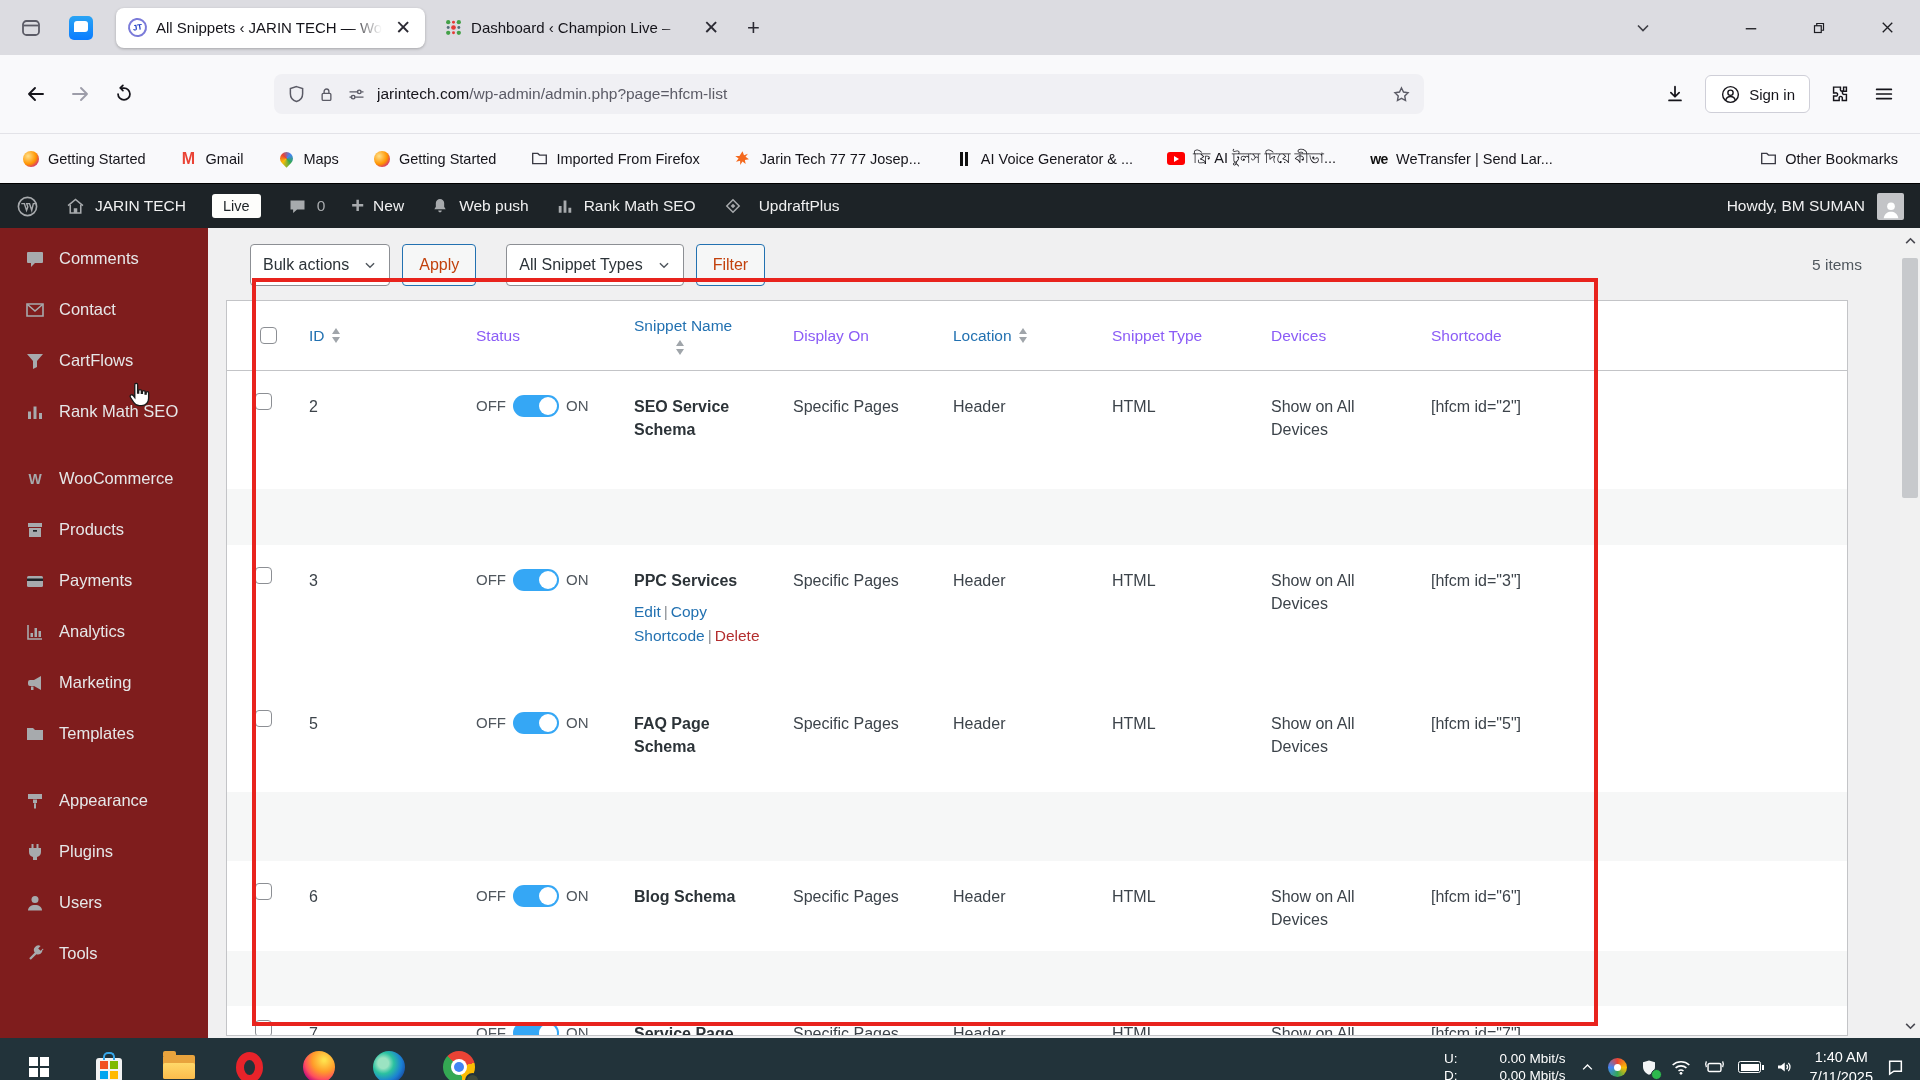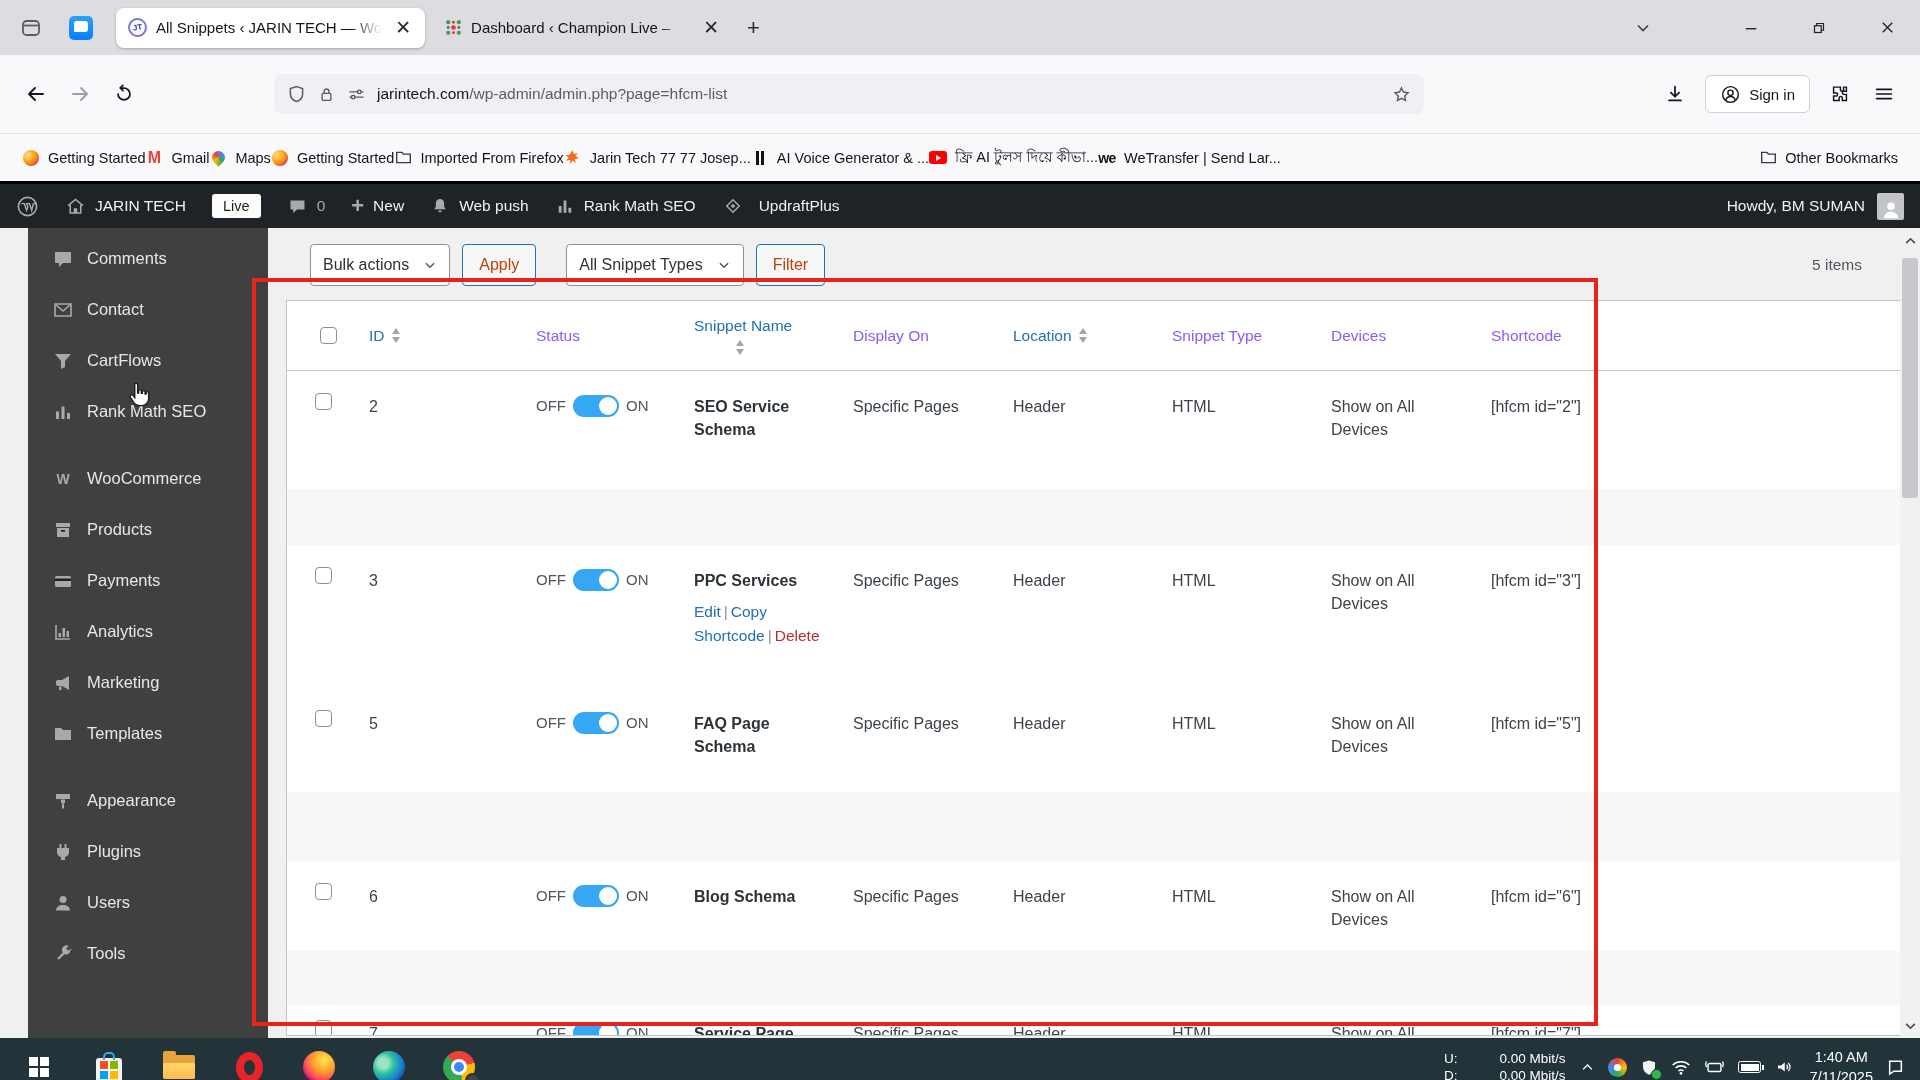--- a/index.html
+++ b/index.html
@@ -28,21 +28,21 @@
   .navbtn{width:44px;height:40px;display:flex;align-items:center;justify-content:center;border-radius:6px;flex:0 0 auto;}
   .urlbar{flex:0 0 1150px;height:40px;margin-left:128px;background:#f0f0f4;border-radius:8px;display:flex;align-items:center;padding:0 12px;gap:10px;}
   .urltext{font-size:15.5px;white-space:nowrap;overflow:hidden;flex:1;}
   .urltext .domain{color:#15141a;}
   .urltext .path{color:#5b5b66;}
   .nav-spacer{flex:1;}
   .signin{height:38px;border:1px solid #cfcfd8;border-radius:6px;background:#fff;display:flex;align-items:center;gap:8px;padding:0 14px;margin:0 8px;}
   .signin span{font-size:15px;color:#15141a;}
 
   
-  .bookmarks{height:50px;background:#f9f9fb;display:flex;align-items:center;padding:0 22px;border-bottom:3px solid #000000;}
+  .bookmarks{height:50px;background:#f9f9fb;display:flex;align-items:center;padding:0 22px;gap:34px;border-bottom:1px solid #000000;}
   .bm{display:flex;align-items:center;gap:8px;white-space:nowrap;}
   .bm:last-child{margin-left:auto;}
   .bm-label{font-size:14.5px;color:#15141a;}
   .bm-ic{display:flex;align-items:center;justify-content:center;width:18px;height:18px;flex:0 0 auto;}
   .fav{display:inline-block;width:16px;height:16px;border-radius:50%;}
   .fav-firefox{background:radial-gradient(circle at 32% 32%,#ffe08a,#ff9500 52%,#d6356f 78%,#8a4dff);}
   .fav-maps{width:13px;height:13px;border-radius:50% 50% 0 50%;transform:rotate(45deg);background:conic-gradient(#4285f4,#34a853,#fbbc04,#ea4335,#4285f4);}
   .fav-gmail{color:#ea4335;font-weight:bold;font-size:16px;}
   .fav-we{font-weight:800;font-size:14px;color:#111;letter-spacing:-.5px;}
   .fav-pause{width:14px;height:14px;background:linear-gradient(90deg,transparent 3px,#111 3px 6px,transparent 6px 8px,#111 8px 11px,transparent 11px);}
@@ -55,21 +55,21 @@
   .ab-item{display:flex;align-items:center;gap:9px;font-size:15.5px;margin-right:26px;white-space:nowrap;}
   .ab-item svg{flex:0 0 auto;}
   .live-badge{background:#fdfdfb;color:#1d2327;font-size:14.5px;border-radius:3px;padding:4px 11px;margin-right:26px;}
   .ab-count{color:#a7aaad;}
   .ab-plus{font-size:22px;font-weight:bold;color:#a7aaad;line-height:1;}
   .ab-right{margin-left:auto;display:flex;align-items:center;gap:12px;font-size:15.5px;}
   .avatar{width:27px;height:27px;background:#c3c4c7;border-radius:2px;display:flex;align-items:end;justify-content:center;overflow:hidden;}
 
   
   .workspace{display:flex;height:810px;}
-  .sidebar{width:240px;background:#404040;padding-top:5px;flex:0 0 auto;margin-left:28px;}
+  .sidebar{width:208px;background:#7f1d1d;padding-top:5px;flex:0 0 auto;}
   .side-item{height:51px;display:flex;align-items:center;gap:14px;padding-left:24px;color:#e6e7e8;font-size:16.5px;}
   .side-item.sep-before{margin-top:16px;}
   .side-icon{width:21px;height:21px;color:#a7aaad;display:flex;align-items:center;justify-content:center;}
   .side-icon svg{width:20px;height:20px;fill:currentColor;}
 
   .content{position:relative;flex:1;background:#f0f0f1;overflow:hidden;}
   .toolbar{margin:14px 0 0 42px;display:flex;gap:12px;align-items:center;height:46px;}
   .selectbox{background:#fff;border:1px solid #8c8f94;border-radius:4px;height:42px;display:flex;align-items:center;gap:14px;padding:0 12px;font-size:16px;color:#2c3338;}
   .btn{background:#f6f7f7;border:1px solid #2271b1;border-radius:4px;height:42px;display:flex;align-items:center;padding:0 16px;font-size:16px;color:#c2410c;}
   .items-count{position:absolute;top:28px;right:38px;font-size:15.5px;color:#50575e;}

